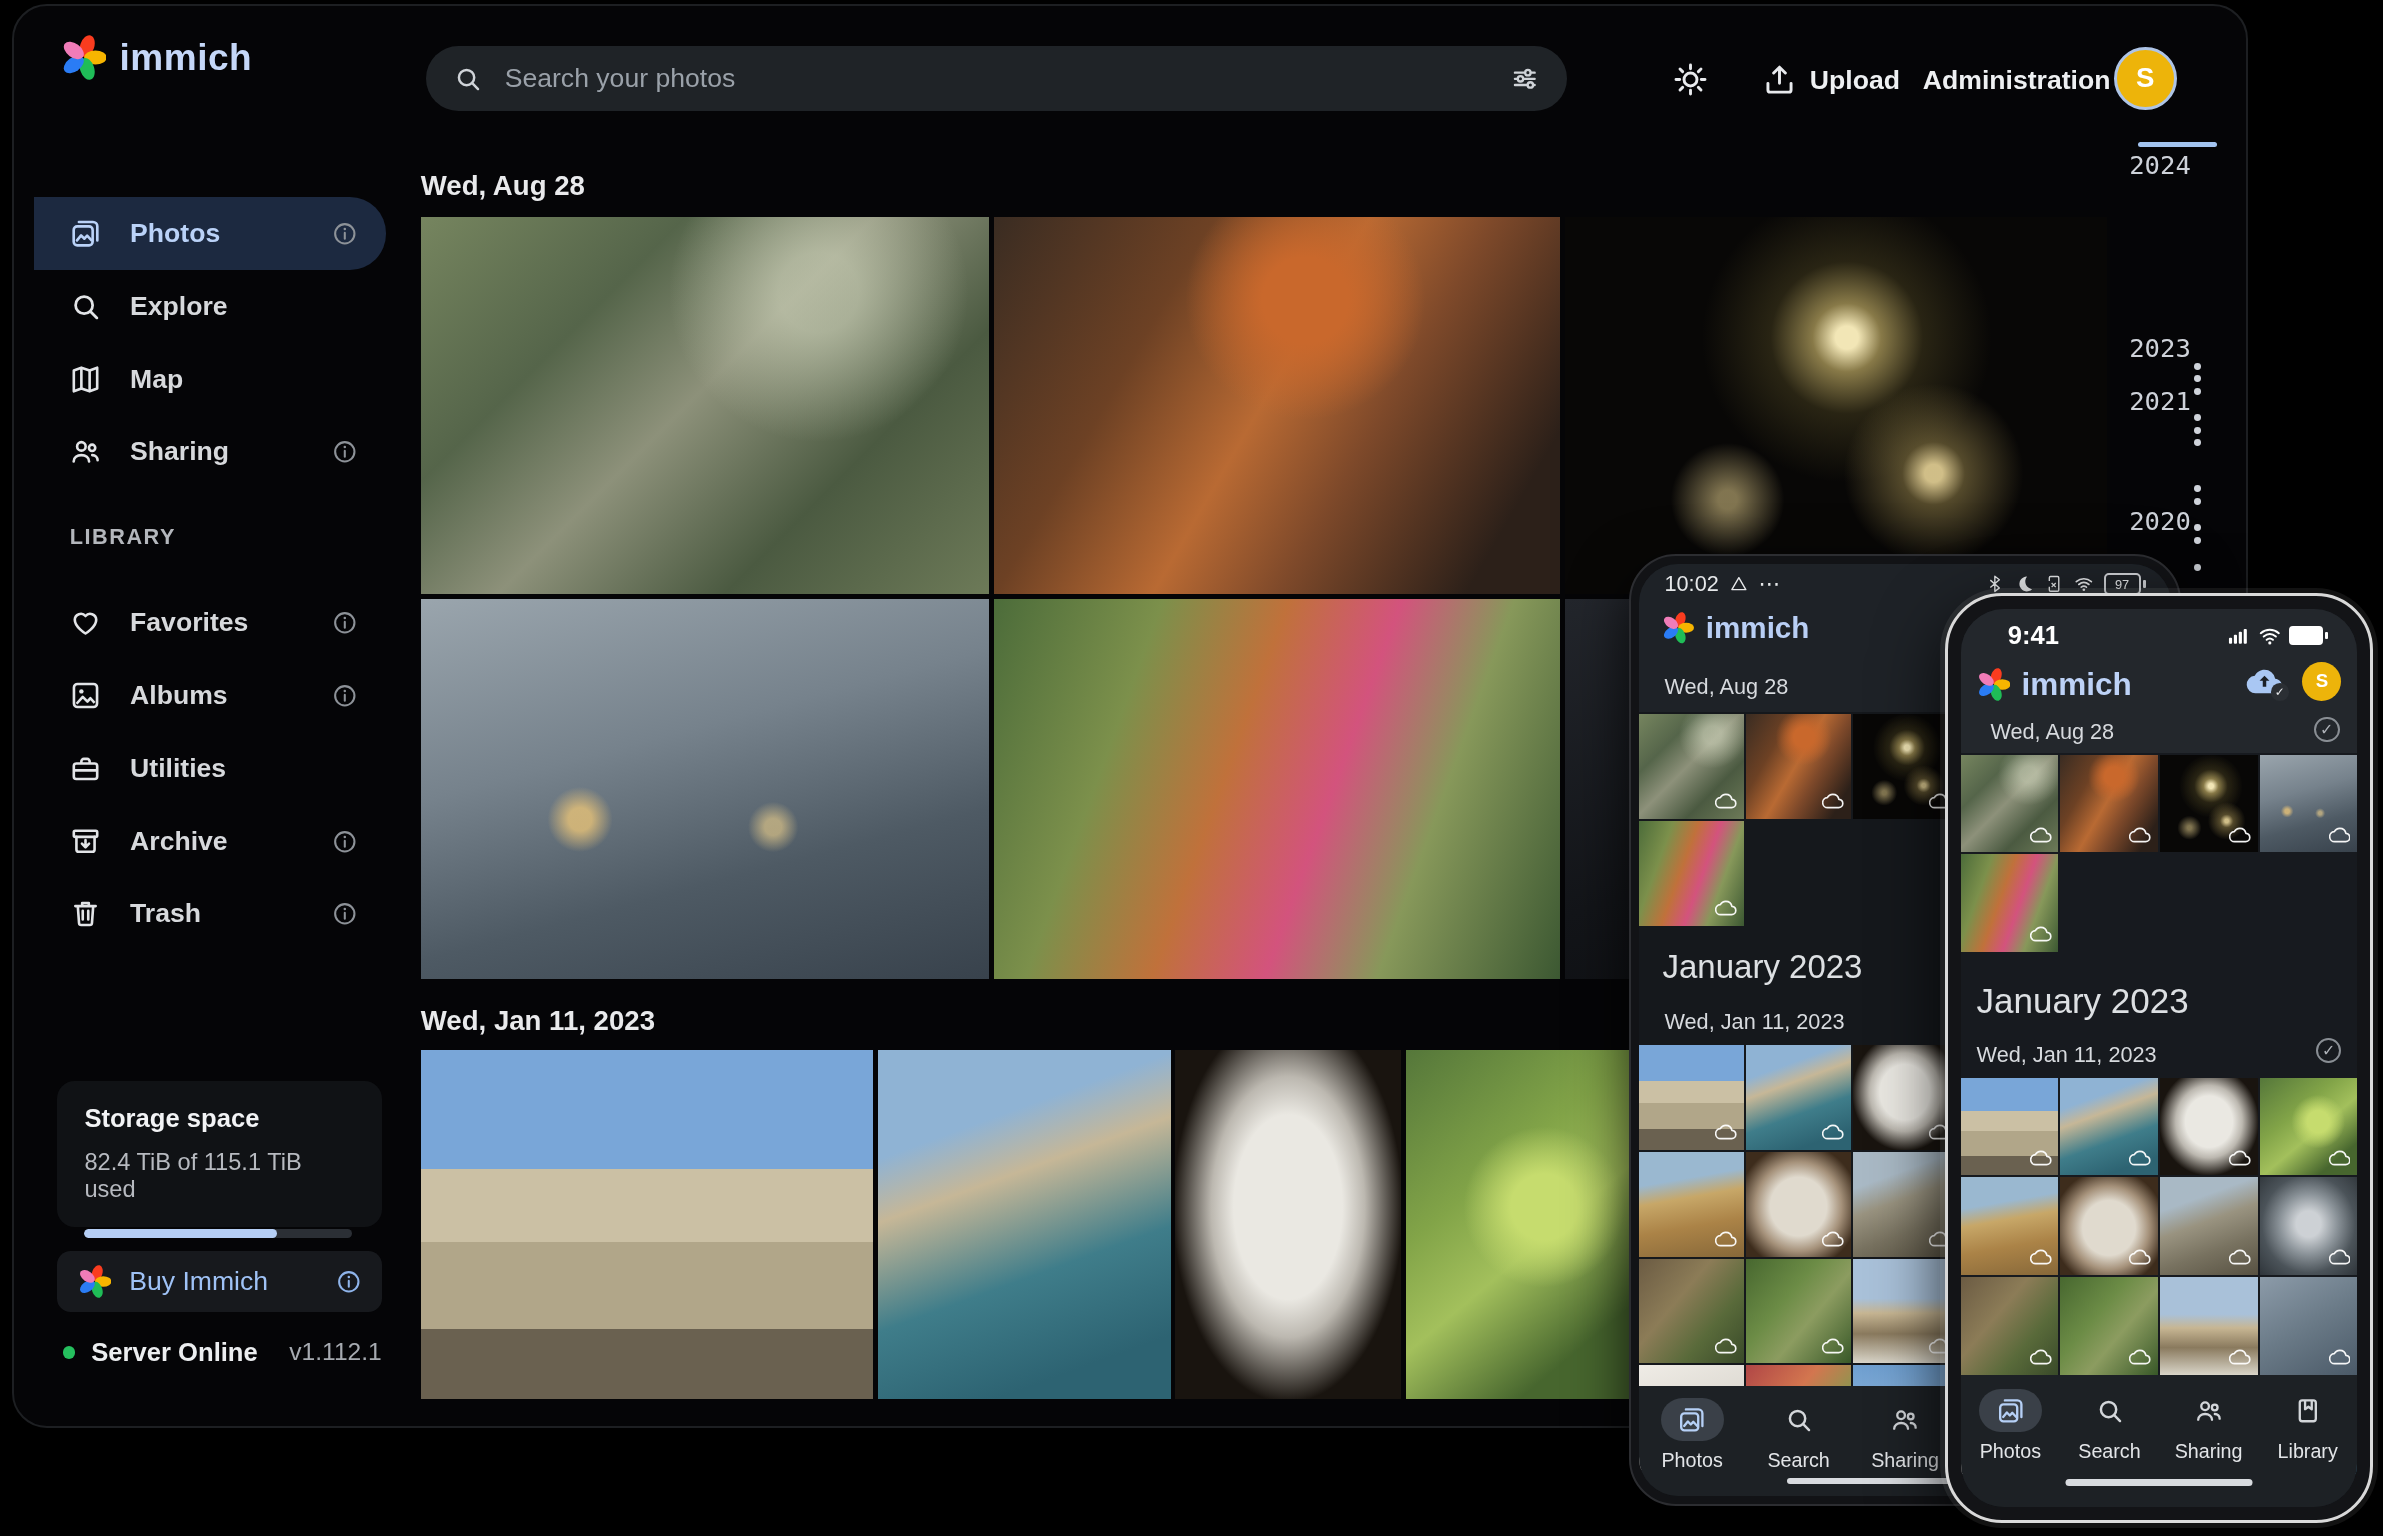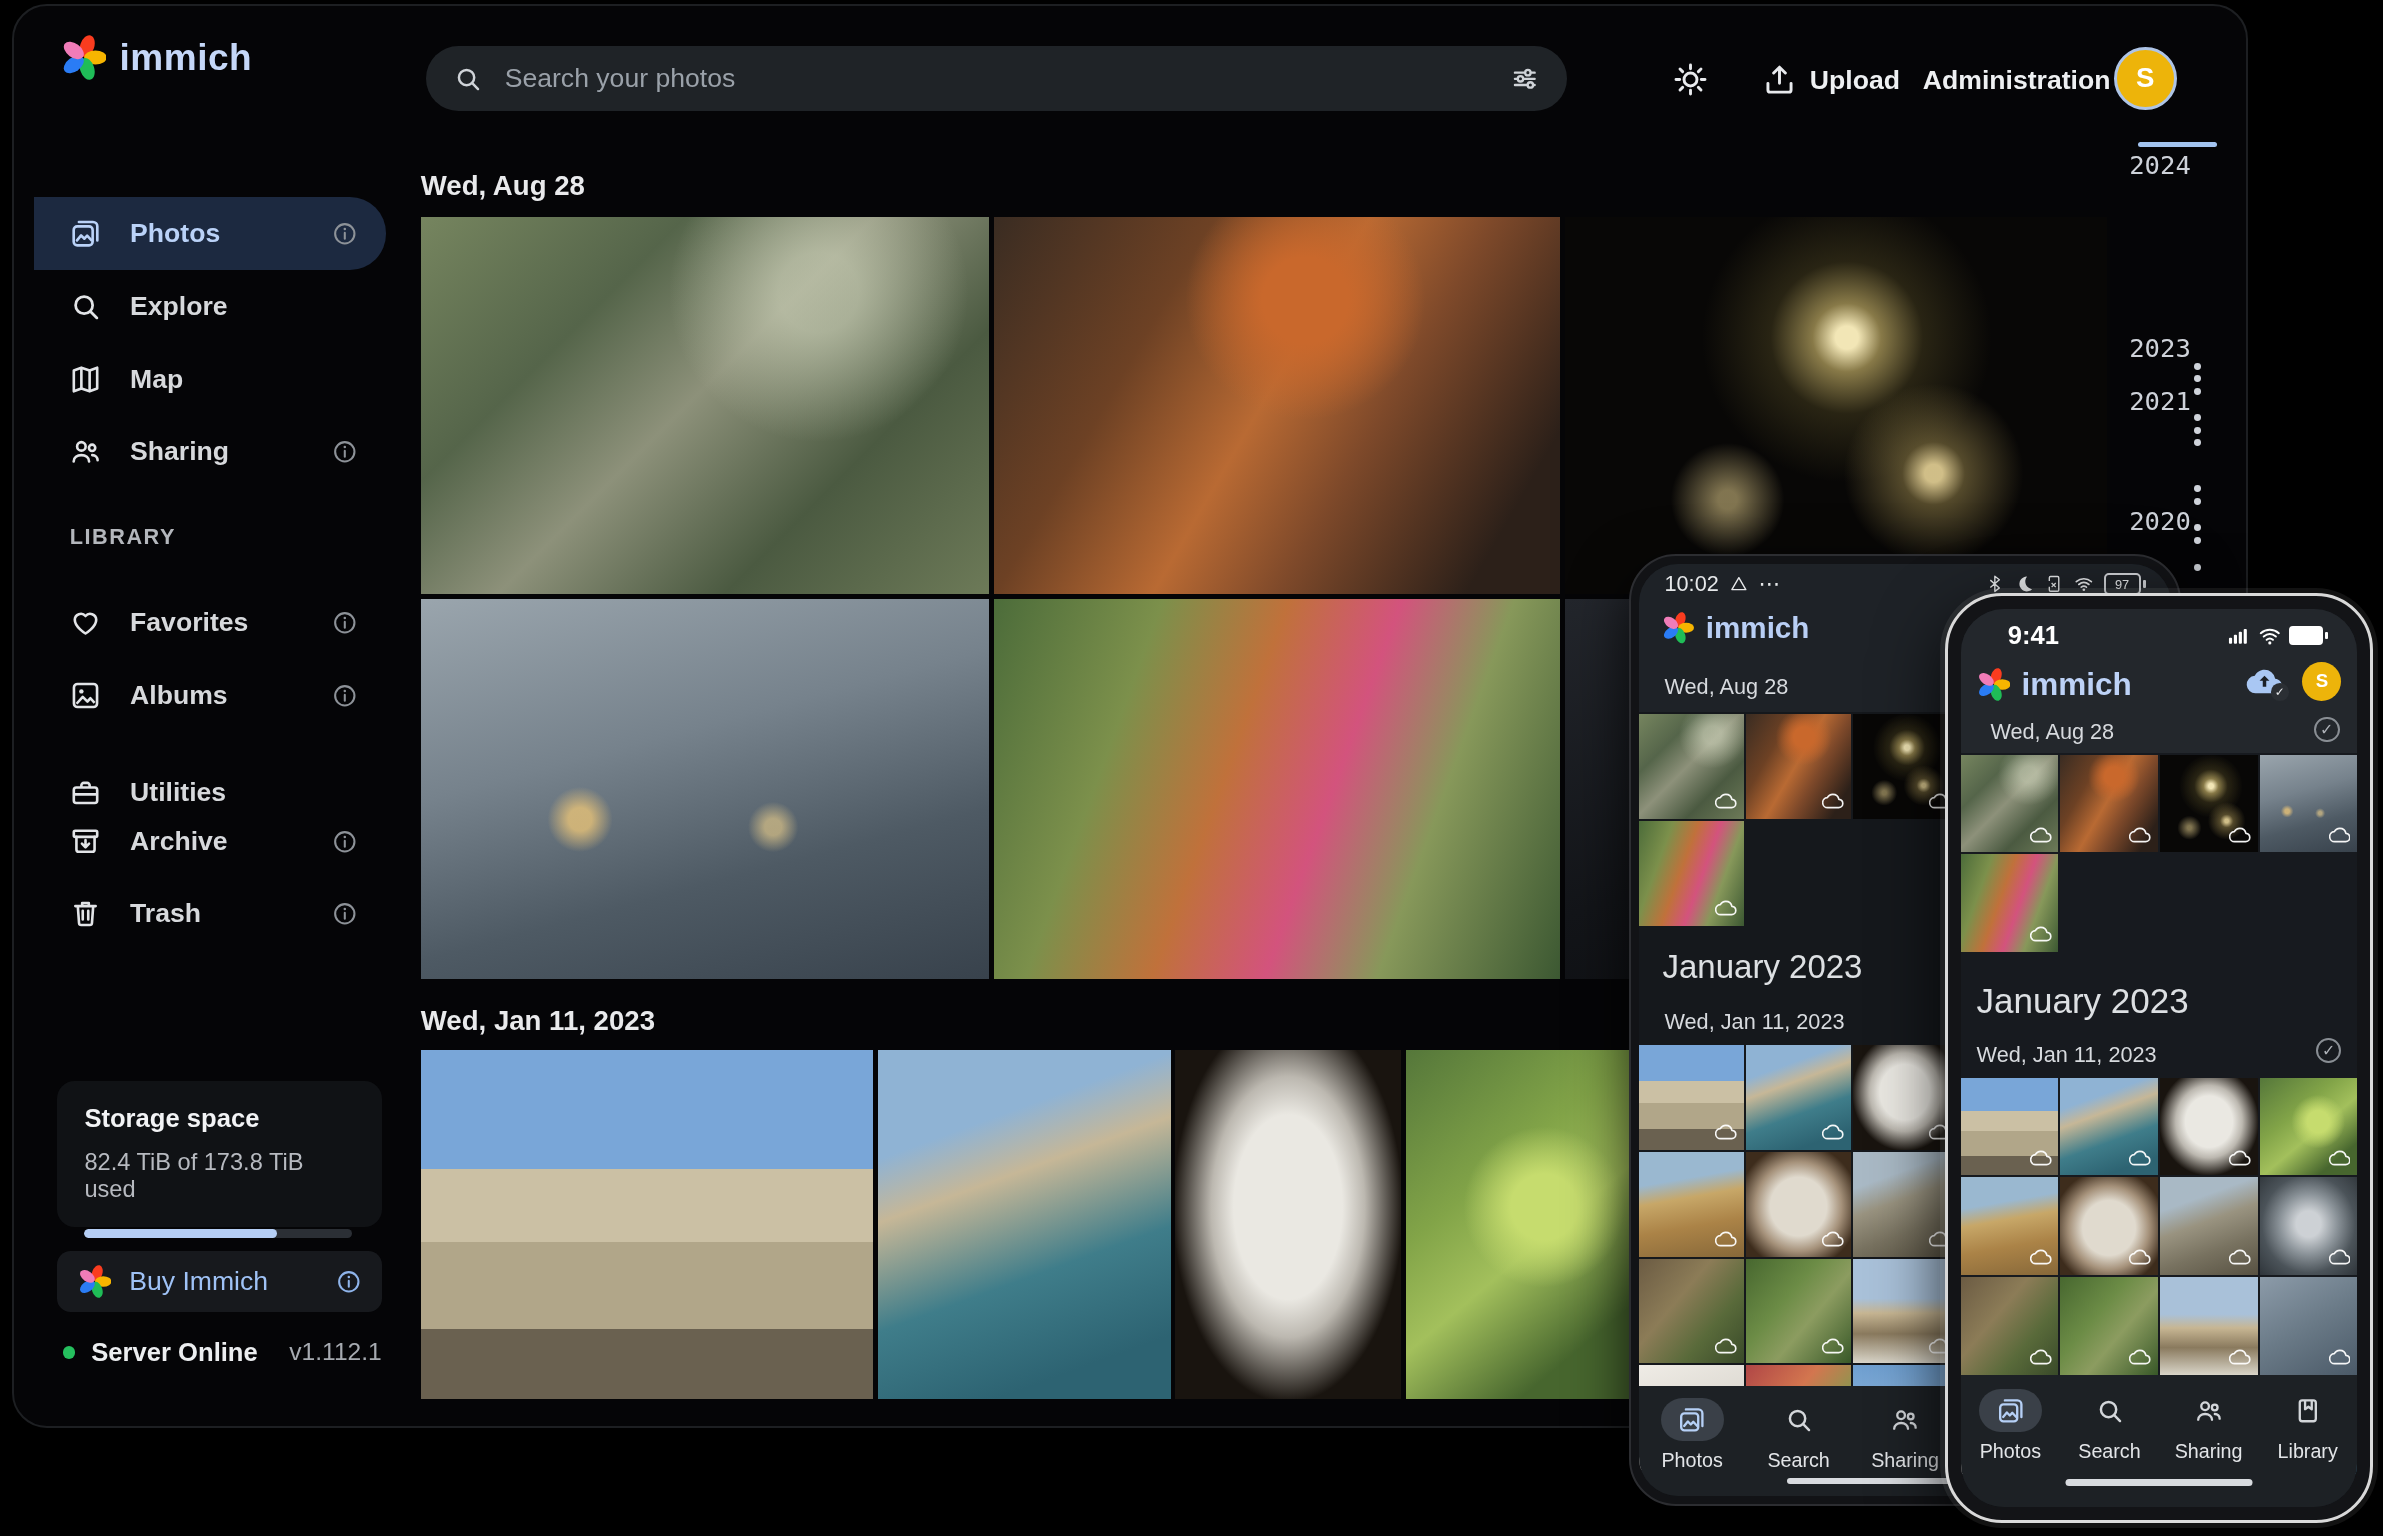--- a/index.html
+++ b/index.html
@@ -359,21 +359,21 @@
       </div>
       <div class="srow" style="top:547px">
         <svg class="sic" viewBox="0 0 24 24">
             <use href="#i-image"></use>
           </svg>
         <span class="slabel">Albums</span>
         <svg class="sinfo" viewBox="0 0 24 24">
             <use href="#i-info"></use>
           </svg>
       </div>
-      <div class="srow" style="top:644px">
+      <div class="srow" style="top:620px">
         <svg class="sic" viewBox="0 0 24 24">
             <use href="#i-toolbox"></use>
           </svg>
         <span class="slabel">Utilities</span>
       </div>
       <div class="srow" style="top:693px">
         <svg class="sic" viewBox="0 0 24 24">
             <use href="#i-archive"></use>
           </svg>
         <span class="slabel">Archive</span>
@@ -386,21 +386,21 @@
             <use href="#i-trash"></use>
           </svg>
         <span class="slabel">Trash</span>
         <svg class="sinfo" viewBox="0 0 24 24">
             <use href="#i-info"></use>
           </svg>
       </div>
 
       <div class="storagecard">
         <div class="st1">Storage space</div>
-        <div class="st2">82.4 TiB of 173.8 TiB used</div>
+        <div class="st2">82.4 TiB of 115.1 TiB used</div>
         <div class="sbar">
           <div class="sbarfill" style="width:72%"></div>
         </div>
       </div>
       <div class="buybtn">
         <svg class="logo" viewBox="0 0 32 32">
             <use href="#i-logo"></use>
           </svg>
         <span class="blabel">Buy Immich</span>
         <svg class="sinfo" viewBox="0 0 24 24">

